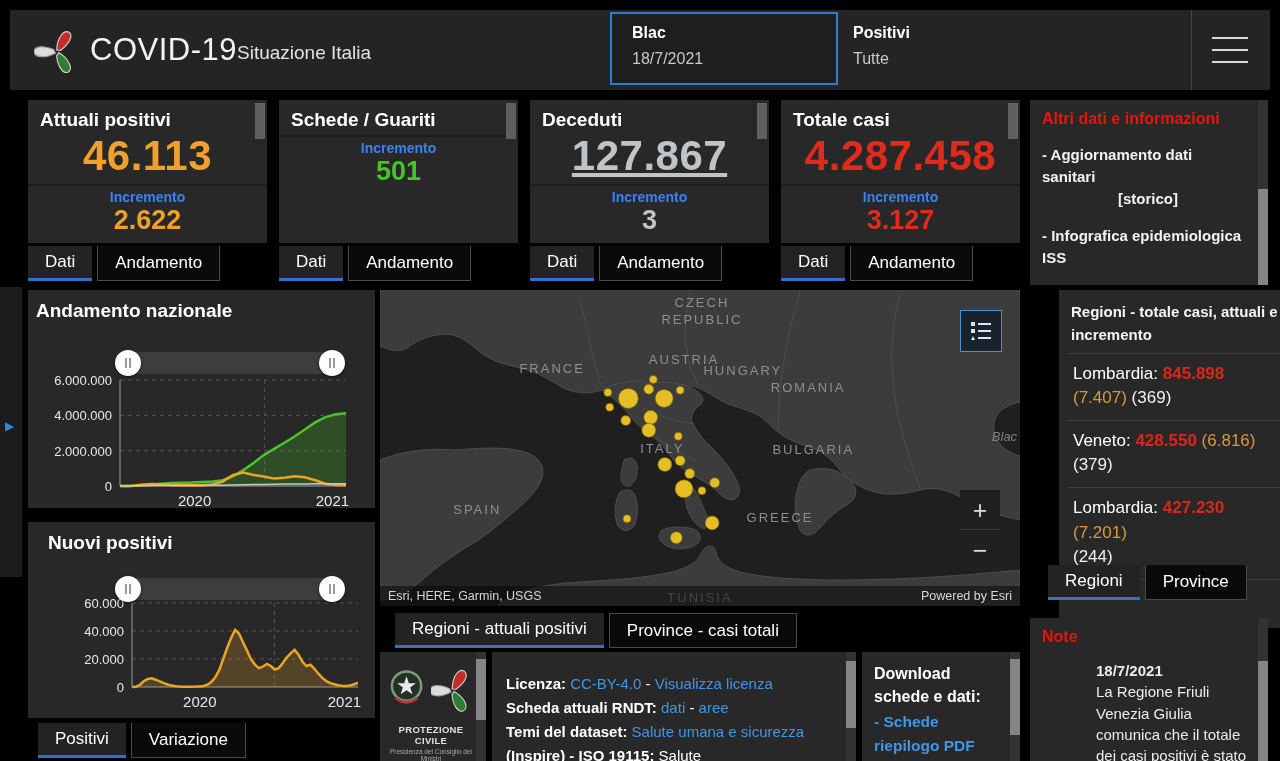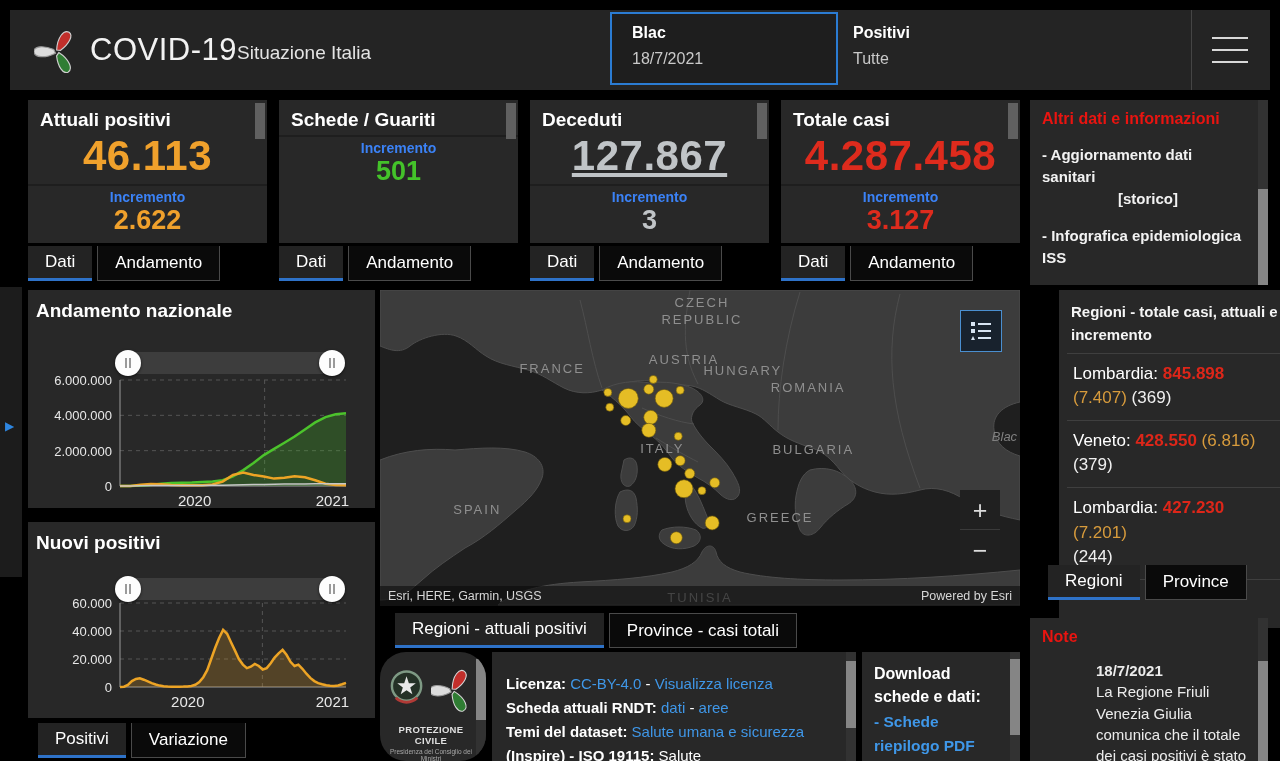--- a/index.html
+++ b/index.html
@@ -42,21 +42,21 @@
   
   #altri-panel{left:1030px;top:100px;width:238px;height:185px;padding:10px 24px 10px 12px;}
   .red-head{color:#e91410;font-size:16px;font-weight:bold;}
   .altri-item{font-size:15px;font-weight:bold;color:#f2f2f2;line-height:1.45;margin-top:16px;cursor:pointer;}
   .altri-sub{padding-left:10px;text-align:center;}
   .vtrack{position:absolute;right:0;top:0;bottom:0;width:10px;background:#323232;}
   .vthumb{position:absolute;right:0;width:10px;background:#858585;cursor:pointer;}
 
   
   #chart-a{left:28px;top:290px;width:347px;height:218px;padding:10px 8px 0 8px;}
-  #chart-b{left:28px;top:522px;width:347px;height:196px;padding:10px 8px 0 8px;}
+  #chart-b{left:28px;top:522px;width:347px;height:196px;padding:10px 8px 0 20px;}
   .chart-title{font-size:19px;font-weight:bold;color:#fff;height:24px;}
   .chart-svg{display:block;margin-top:10px;}
   .range-slider{position:absolute;left:100px;width:204px;height:22px;background:#3d3d3d;border-radius:2px;}
   #chart-a .range-slider{top:62px;}
   #chart-b .range-slider{top:56px;}
   .handle{position:absolute;top:-2px;width:26px;height:26px;border-radius:50%;background:#fdfdfd;
           box-shadow:0 1px 3px rgba(0,0,0,.6);cursor:ew-resize;}
   .handle.left{left:-13px;} .handle.right{right:-13px;}
   .handle::before,.handle::after{content:"";position:absolute;top:8px;width:1.5px;height:10px;background:#9a9a9a;}
   .handle::before{left:10px;} .handle::after{left:14px;}
@@ -85,21 +85,21 @@
   .reg-name{color:#fff;} .reg-total{color:#dd2619;font-weight:bold;}
   .reg-att{color:#d79b3c;} .reg-inc{color:#f0f0f0;}
   #regioni-tabs{position:absolute;left:1048px;top:562px;}
 
   
   #note-panel{left:1030px;top:618px;width:238px;height:143px;padding:10px 20px 0 12px;}
   #note-body{margin:14px 0 0 54px;width:160px;font-size:15px;line-height:1.42;color:#ececec;}
   #note-date{font-weight:bold;}
 
   
-  #logo-panel{left:380px;top:652px;width:106px;height:109px;padding:6px 12px 0 8px;text-align:center;border-radius:26px;}
+  #logo-panel{left:380px;top:652px;width:106px;height:109px;padding:6px 12px 0 8px;text-align:center;}
   #logo-imgs{display:flex;justify-content:center;align-items:center;gap:6px;height:62px;}
   #logo-org{font-size:9.5px;font-weight:bold;color:#e0e0e0;letter-spacing:.3px;margin-top:4px;}
   #logo-suborg{font-size:6.5px;color:#a8a8a8;margin-top:2px;}
   #license-panel{left:492px;top:652px;width:364px;height:109px;padding:20px 18px 0 14px;font-size:15px;line-height:1.6;}
   #download-panel{left:862px;top:652px;width:158px;height:109px;padding:10px 16px 0 12px;font-size:15.5px;line-height:1.5;}
   .blabel{font-weight:bold;color:#fff;}
   .blue-link{color:#3f97e8;cursor:pointer;text-decoration:none;}
   .italic-line{font-style:italic;color:#e8e8e8;}
   #download-title{font-weight:bold;font-size:16px;line-height:1.45;}
   .dl-link{display:block;color:#3f97e8;font-weight:bold;margin-top:2px;cursor:pointer;}

